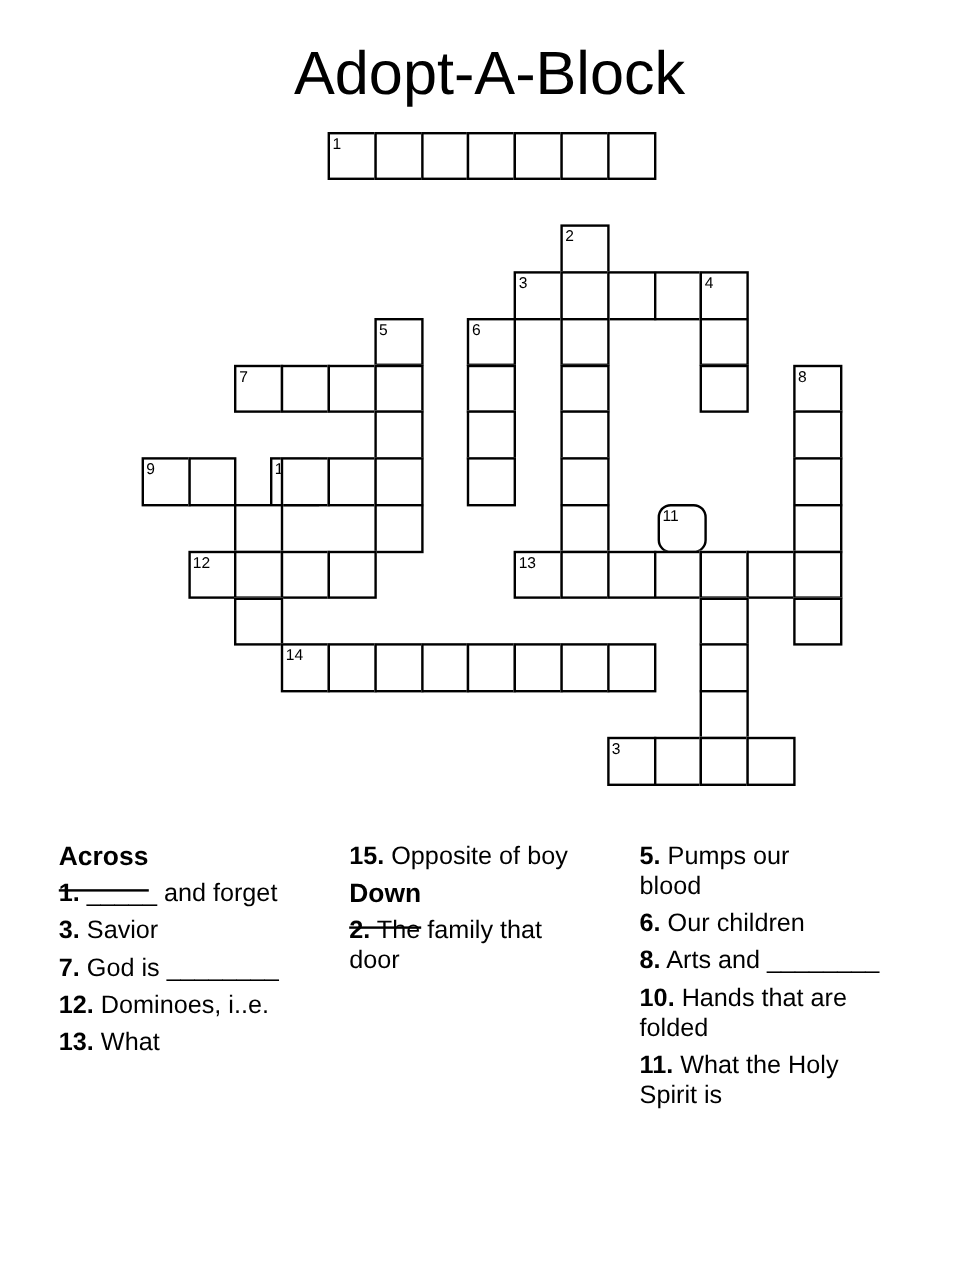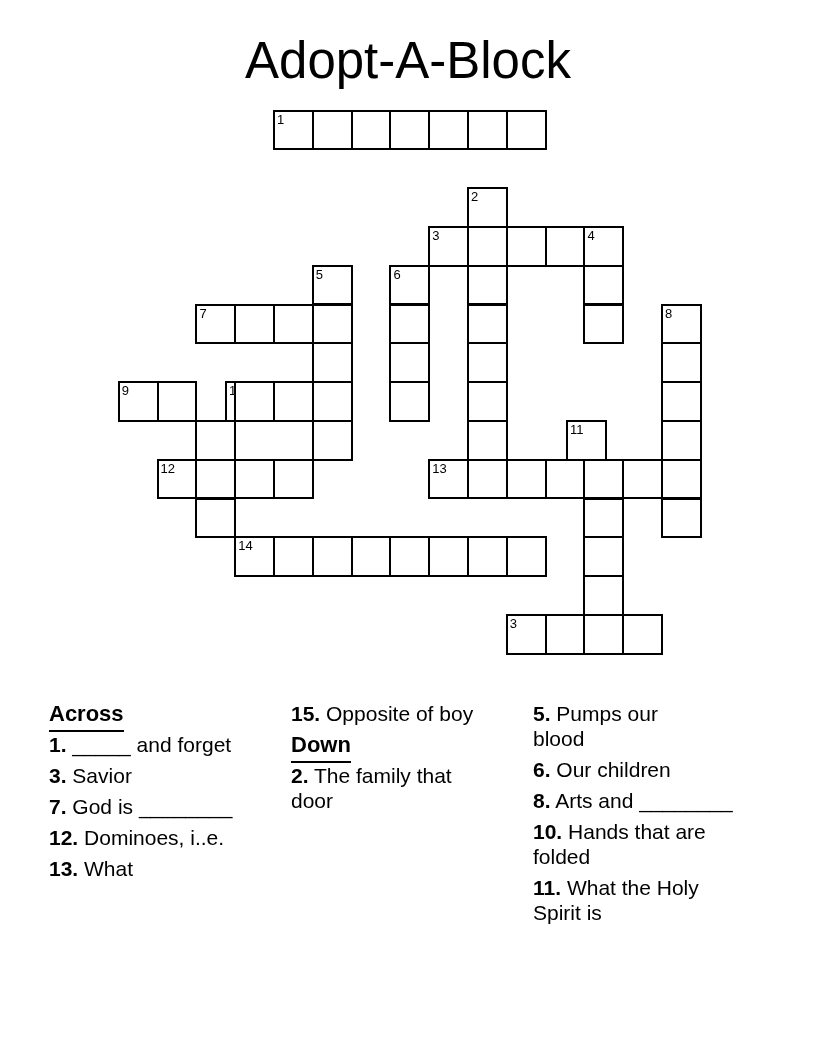--- a/index.html
+++ b/index.html
@@ -53,21 +53,21 @@
   .clue-col.c2{left:291px;}
   .clue-col.c3{left:533px;}
   .cheader{
     font-size:22px;
     font-weight:700;
     line-height:25px;
     margin-bottom:6px;
   }
   .cheader span{
     border-bottom:2.5px solid #000;
-    padding-bottom:4px;
+    padding-bottom:15px;
   }
   .clue{
     font-size:21px;
     line-height:25px;
     margin-bottom:6px;
   }
   .cnum{font-weight:700;}
   .ctext{white-space:pre-line;}
 </style>
 </head>
@@ -130,21 +130,21 @@
       </div>
       <div class="cell" style="left: 234.2px; top: 381.1px;"></div>
       <div class="cell" style="left: 273px; top: 381.1px;"></div>
       <div class="cell" style="left: 311.8px; top: 381.1px;"></div>
       <div class="cell" style="left: 389.4px; top: 381.1px;"></div>
       <div class="cell" style="left: 467px; top: 381.1px;"></div>
       <div class="cell" style="left: 661px; top: 381.1px;"></div>
       <div class="cell" style="left: 195.4px; top: 419.9px;"></div>
       <div class="cell" style="left: 311.8px; top: 419.9px;"></div>
       <div class="cell" style="left: 467px; top: 419.9px;"></div>
-      <div class="cell" style="left: 566px; top: 419.9px;">
+      <div class="cell" style="left: 548px; top: 419.9px; border-radius: 11px;">
         <span class="cellnum">11</span>
       </div>
       <div class="cell" style="left: 661px; top: 419.9px;"></div>
       <div class="cell" style="left: 156.6px; top: 458.7px;">
         <span class="cellnum">12</span>
       </div>
       <div class="cell" style="left: 195.4px; top: 458.7px;"></div>
       <div class="cell" style="left: 234.2px; top: 458.7px;"></div>
       <div class="cell" style="left: 273px; top: 458.7px;"></div>
       <div class="cell" style="left: 428.2px; top: 458.7px; padding-left: 21px;">

